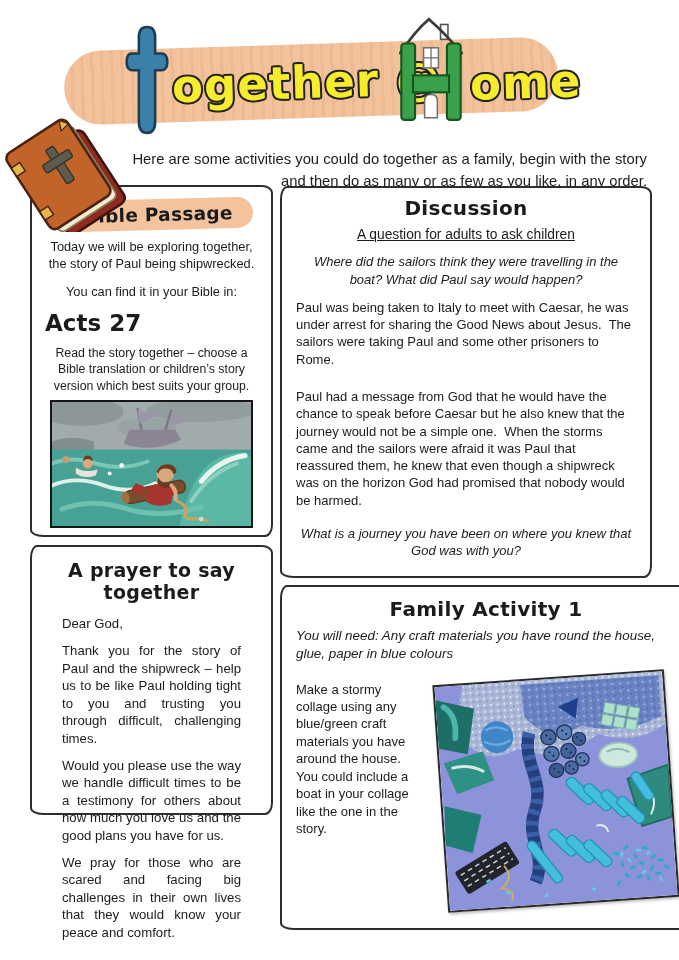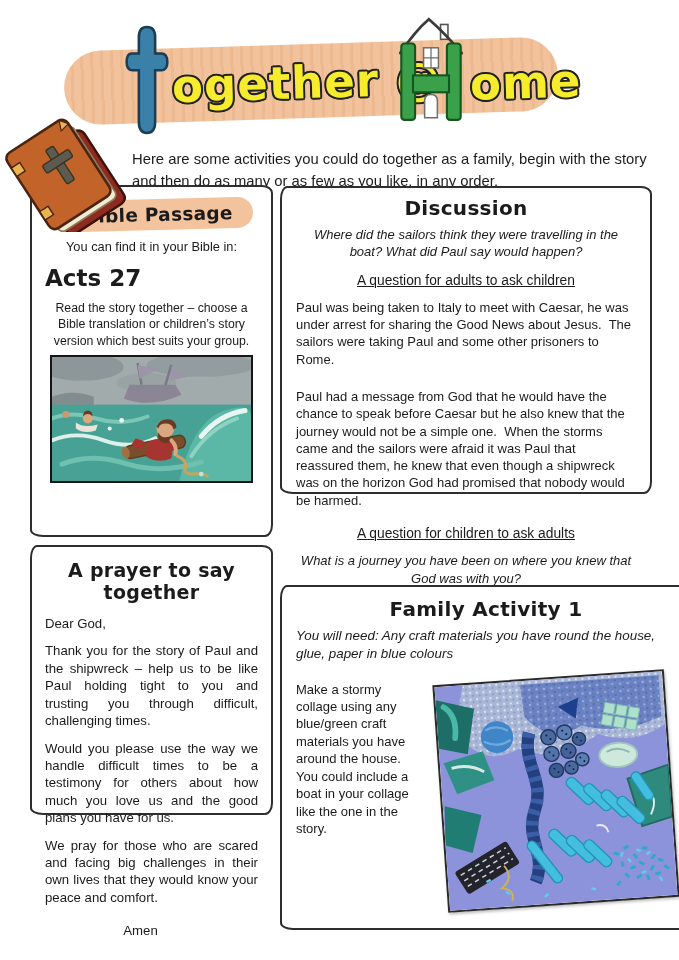--- a/index.html
+++ b/index.html
@@ -13,29 +13,29 @@
   .title-piece{position:absolute;font-family:"DejaVu Sans",sans-serif;font-weight:700;
     font-size:45px;line-height:1;color:#f6ec2d;letter-spacing:1px;transform:rotate(-1.8deg);
     text-shadow:2px 0 0 #222,-2px 0 0 #222,0 2px 0 #222,0 -2px 0 #222,
                 1.5px 1.5px 0 #222,-1.5px -1.5px 0 #222,1.5px -1.5px 0 #222,-1.5px 1.5px 0 #222;}
   .cross-t{position:absolute;left:124px;top:24px;}
   .t1{left:172px;top:60px;}
   .house-h{position:absolute;left:396px;top:16px;}
   .t2{left:470px;top:60px;}
   .book-art{position:absolute;left:4px;top:110px;z-index:5;}
 
-  .intro{position:absolute;left:132px;top:133px;width:515px;text-align:left;
+  .intro{position:absolute;left:132px;top:133px;width:515px;text-align:right;
     font-size:14.8px;line-height:1.52;color:#1c1c1c;}
 
   
   .box{position:absolute;background:#fff;border:2px solid #2e2e2e;box-sizing:border-box;
     border-radius:7px 11px 8px 13px / 13px 8px 12px 7px;}
   .bible-box{left:30px;top:185px;width:243px;height:352px;padding:8px 13px;}
-  .prayer-box{left:30px;top:545px;width:243px;height:270px;padding:10px 13px;}
-  .discussion-box{left:280px;top:186px;width:372px;height:308px;padding:6px 14px;}
+  .prayer-box{left:30px;top:545px;width:243px;height:270px;padding:10px 30px;}
+  .discussion-box{left:280px;top:186px;width:372px;height:392px;padding:6px 14px;}
   .activity-box{left:280px;top:585px;width:412px;height:345px;padding:8px 14px;overflow:hidden;}
 
   .box-heading{font-family:"DejaVu Sans",sans-serif;font-weight:700;text-align:center;
     font-size:20px;margin:2px 0 6px 0;letter-spacing:0.3px;}
   .highlight-wrap{text-align:center;margin:4px 0 8px 14px;}
   .peach-highlight{display:inline-block;background:#f3c39d;border-radius:16px;padding:5px 20px;
     transform:rotate(-1.5deg);}
   .peach-highlight .box-heading{margin:0;font-size:18.5px;}
 
   .body-text{font-size:13px;line-height:1.33;margin:0 0 11px 0;white-space:pre-wrap;}
@@ -99,20 +99,21 @@
   </svg>
 
   <p class="intro">Here are some activities you could do together as a family, begin with the story and then do as many or as few as you like, in any order.</p>
 
   <section class="box bible-box">
     <div class="highlight-wrap">
       <span class="peach-highlight">
         <span class="box-heading">Bible Passage</span>
       </span>
     </div>
+    <p class="body-text center" style="font-size:12.8px">Today we will be exploring together, the story of Paul being shipwrecked.</p>
     <p class="body-text center" style="font-size:12.8px;margin-bottom:8px">You can find it in your Bible in:</p>
     <div class="acts-ref">Acts 27</div>
     <p class="body-text center small-note" style="margin-bottom:4px">Read the story together – choose a Bible translation or children’s story version which best suits your group.</p>
 
     <svg class="scene-frame" viewBox="0 0 200 125" preserveAspectRatio="none">
       <rect x="0" y="0" width="200" height="60" fill="#a2abac"></rect>
       <ellipse cx="30" cy="10" rx="42" ry="14" fill="#8b9496" opacity="0.9"></ellipse>
       <ellipse cx="150" cy="8" rx="55" ry="12" fill="#909a9c" opacity="0.8"></ellipse>
       <ellipse cx="95" cy="26" rx="30" ry="10" fill="#97a1a2" opacity="0.8"></ellipse>
       <path d="M0,40 Q20,32 42,40 L42,52 L0,52 Z" fill="#7d8a8b" opacity="0.9"></path>
@@ -146,25 +147,24 @@
       <path d="M120,84 q6,6 4,14" fill="none" stroke="#d9a87e" stroke-width="4" stroke-linecap="round"></path>
       <path d="M126,100 q10,4 8,12 q-2,6 8,6 q8,-1 14,2" fill="none" stroke="#c9a35f" stroke-width="3" stroke-linecap="round"></path>
       <circle cx="70" cy="64" r="2.4" fill="#eef7f3"></circle>
       <circle cx="58" cy="72" r="2" fill="#eef7f3"></circle>
       <circle cx="150" cy="118" r="2.4" fill="#bfe4d8"></circle>
     </svg>
   </section>
 
   <section class="box discussion-box">
     <h2 class="box-heading">Discussion</h2>
+    <p class="body-text center underline qlabel">A question for adults to ask children</p>
     <p class="body-text center italic">Where did the sailors think they were travelling in the boat? What did Paul say would happen?</p>
-    <p class="body-text center underline qlabel">A question for adults to ask children</p>
     <p class="body-text" style="margin-bottom:20px">Paul was being taken to Italy to meet with Caesar, he was under arrest for sharing the Good News about Jesus.  The sailors were taking Paul and some other prisoners to Rome.</p>
     <p class="body-text" style="margin-bottom:16px">Paul had a message from God that he would have the chance to speak before Caesar but he also knew that the journey would not be a simple one.  When the storms came and the sailors were afraid it was Paul that reassured them, he knew that even though a shipwreck was on the horizon God had promised that nobody would be harmed.</p>
-    <p class="body-text center underline qlabel">A question for children to ask adults</p>
     <p class="body-text center italic" style="margin-bottom:2px">What is a journey you have been on where you knew that God was with you?</p>
   </section>
 
   <section class="box prayer-box">
     <h2 class="box-heading" style="font-size:19px;margin-bottom:12px">A prayer to say together</h2>
     <p class="body-text">Dear God,</p>
     <p class="body-text justify">Thank you for the story of Paul and the shipwreck – help us to be like Paul holding tight to you and trusting you through difficult, challenging times.</p>
     <p class="body-text justify">Would you please use the way we handle difficult times to be a testimony for others about how much you love us and the good plans you have for us.</p>
     <p class="body-text justify">We pray for those who are scared and facing big challenges in their own lives that they would know your peace and comfort.</p>
     <p class="body-text amen">Amen</p>

